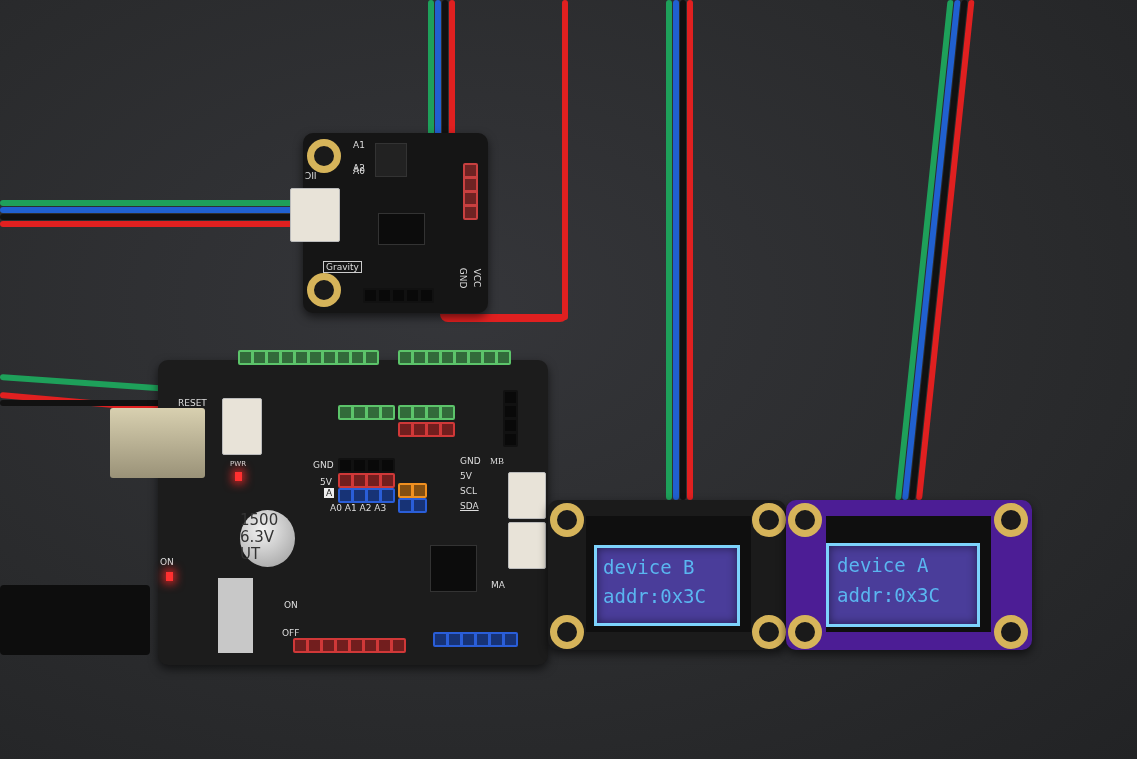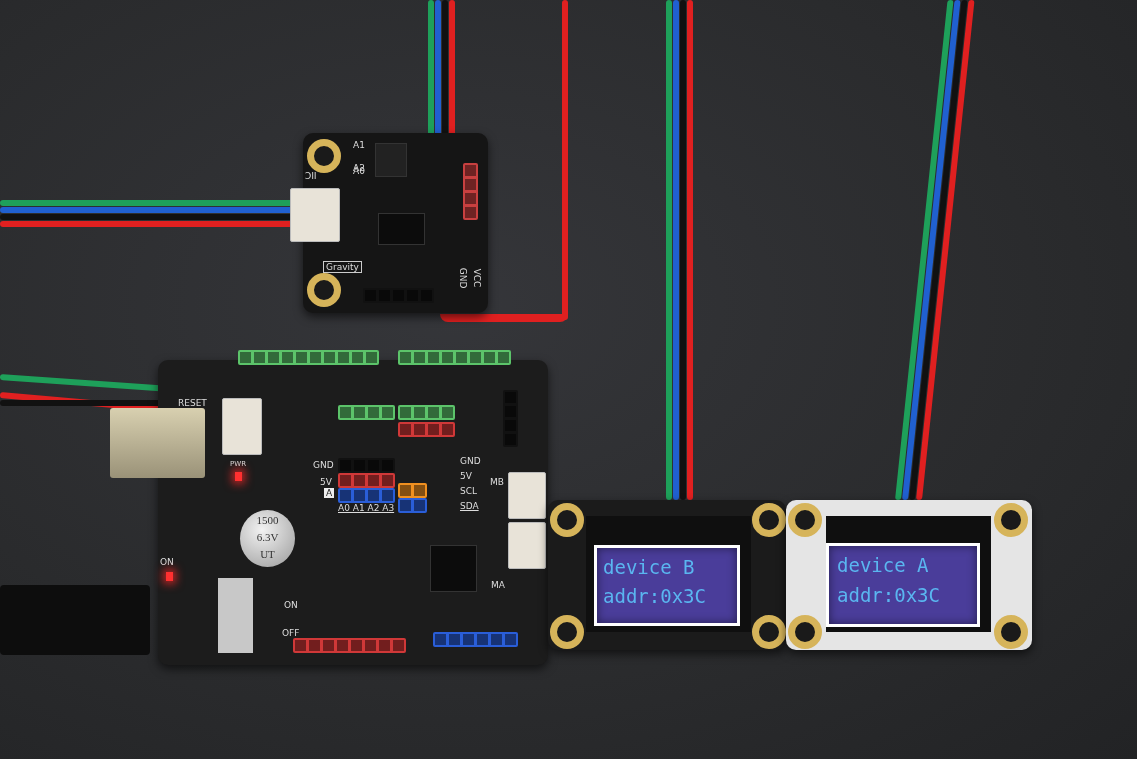--- a/index.html
+++ b/index.html
@@ -4,26 +4,26 @@
 <style>
   html,body{margin:0;padding:0;}
   body{width:1137px;height:759px;background:#2b2c2e;position:relative;overflow:hidden;font-family:"DejaVu Sans",sans-serif;}
   .bg{position:absolute;inset:0;background:radial-gradient(ellipse at 40% 40%,#35363a 0%,#2a2b2d 60%,#222325 100%);}
   .abs{position:absolute;}
   .wire{position:absolute;border-radius:3px;}
   .pcb{position:absolute;background:#151515;border-radius:10px;box-shadow:0 4px 10px rgba(0,0,0,.6);}
   .hole{position:absolute;border-radius:50%;background:#1a1a1a;border:7px solid #d6b45a;box-sizing:border-box;}
   .hdr{position:absolute;display:flex;gap:3px;padding:2px;border-radius:2px;}
   .hdr span{width:11px;height:11px;background:rgba(0,0,0,.45);display:block;}
-  .oled-glass{position:absolute;background:#4a3d9a;border:3px solid #ffffff;box-shadow:inset 0 0 10px rgba(0,0,0,.5);}
+  .oled-glass{position:absolute;background:#4a3d9a;border:3px solid #7dd3fc;box-shadow:inset 0 0 10px rgba(0,0,0,.5);}
   .oled-text{position:absolute;color:#5ab6f0;font-family:"DejaVu Sans Mono",monospace;font-size:19px;white-space:pre;}
   .lbl{position:absolute;color:#ddd;font-size:9px;}
   .chip{position:absolute;background:#0c0c0c;border:1px solid #333;}
   .conn{position:absolute;background:#e8e3d8;border:1px solid #bbb;border-radius:2px;}
-  .cap{position:absolute;border-radius:50%;background:radial-gradient(circle at 40% 35%,#f2f2f2,#9a9a9a);color:#333;font-size:11px;line-height:17px;text-align:center;font-family:Liberation Serif, serif;}
+  .cap{position:absolute;border-radius:50%;background:radial-gradient(circle at 40% 35%,#f2f2f2,#9a9a9a);color:#333;font-size:15px;line-height:17px;}
   .led{position:absolute;width:7px;height:9px;background:#ff3030;box-shadow:0 0 8px 3px rgba(255,40,40,.7);}
 </style>
 </head>
 <body>
 
 <div class="bg"></div>
 
 <div class="wire" style="left:666px;top:0;width:6px;height:500px;background:#1ea05a;"></div>
 <div class="wire" style="left:673px;top:0;width:6px;height:500px;background:#2060d0;"></div>
 <div class="wire" style="left:680px;top:0;width:6px;height:500px;background:#111;"></div>
@@ -145,42 +145,42 @@
       <span></span>
       <span></span>
     </div>
   <div class="hdr" style="left:180px;top:128px;background:#2a5ed8;">
       <span></span>
       <span></span>
       <span></span>
       <span></span>
     </div>
   <div class="lbl" style="left:166px;top:128px;background:#eee;color:#222;padding:0 2px;">A</div>
-  <div class="lbl" style="left:180px;top:143px;text-decoration:underline;">A0 A1 A2 A3</div>
+  <div class="lbl" style="left:172px;top:143px;">A0 A1 A2 A3</div>
 
   <div class="hdr" style="left:240px;top:123px;background:#f09020;">
       <span></span>
       <span></span>
     </div>
   <div class="hdr" style="left:240px;top:138px;background:#2a5ed8;">
       <span></span>
       <span></span>
     </div>
   <div class="lbl" style="left:302px;top:96px;">GND</div>
   <div class="lbl" style="left:302px;top:111px;">5V</div>
   <div class="lbl" style="left:302px;top:126px;">SCL</div>
   <div class="lbl" style="left:302px;top:141px;text-decoration:underline;">SDA</div>
 
   <div class="hdr" style="left:345px;top:30px;flex-direction:column;background:#111;">
       <span></span>
       <span></span>
       <span></span>
       <span></span>
     </div>
-  <div class="lbl" style="left:332px;top:117px;">MB</div>
+  <div class="lbl" style="left:332px;top:96px;font-family:Liberation Serif, serif;">MB</div>
   <div class="lbl" style="left:333px;top:220px;">MA</div>
 
   <div class="chip" style="left:272px;top:185px;width:45px;height:45px;"></div>
 
   <div class="hdr" style="left:135px;top:278px;background:#d03838;">
       <span></span>
       <span></span>
       <span></span>
       <span></span>
       <span></span>
@@ -212,21 +212,21 @@
   <div class="hole" style="left:2px;top:115px;width:34px;height:34px;"></div>
   <div class="hole" style="left:204px;top:3px;width:34px;height:34px;"></div>
   <div class="hole" style="left:204px;top:115px;width:34px;height:34px;"></div>
   <div class="abs" style="left:38px;top:16px;width:165px;height:116px;background:#0f0f0f;"></div>
   <div class="oled-glass" style="left:46px;top:45px;width:140px;height:75px;">
     <div class="oled-text" style="left:6px;top:8px;">device B</div>
     <div class="oled-text" style="left:6px;top:37px;">addr:0x3C</div>
   </div>
 </div>
 
-<div class="pcb" style="left:786px;top:500px;width:246px;height:150px;background:#e5e5e5;">
+<div class="pcb" style="left:786px;top:500px;width:246px;height:150px;background:#4c1d95;">
   <div class="hole" style="left:2px;top:3px;width:34px;height:34px;"></div>
   <div class="hole" style="left:2px;top:115px;width:34px;height:34px;"></div>
   <div class="hole" style="left:208px;top:3px;width:34px;height:34px;"></div>
   <div class="hole" style="left:208px;top:115px;width:34px;height:34px;"></div>
   <div class="abs" style="left:40px;top:16px;width:165px;height:116px;background:#0f0f0f;"></div>
   <div class="oled-glass" style="left:40px;top:43px;width:148px;height:78px;">
     <div class="oled-text" style="left:8px;top:8px;">device A</div>
     <div class="oled-text" style="left:8px;top:38px;">addr:0x3C</div>
   </div>
 </div>

